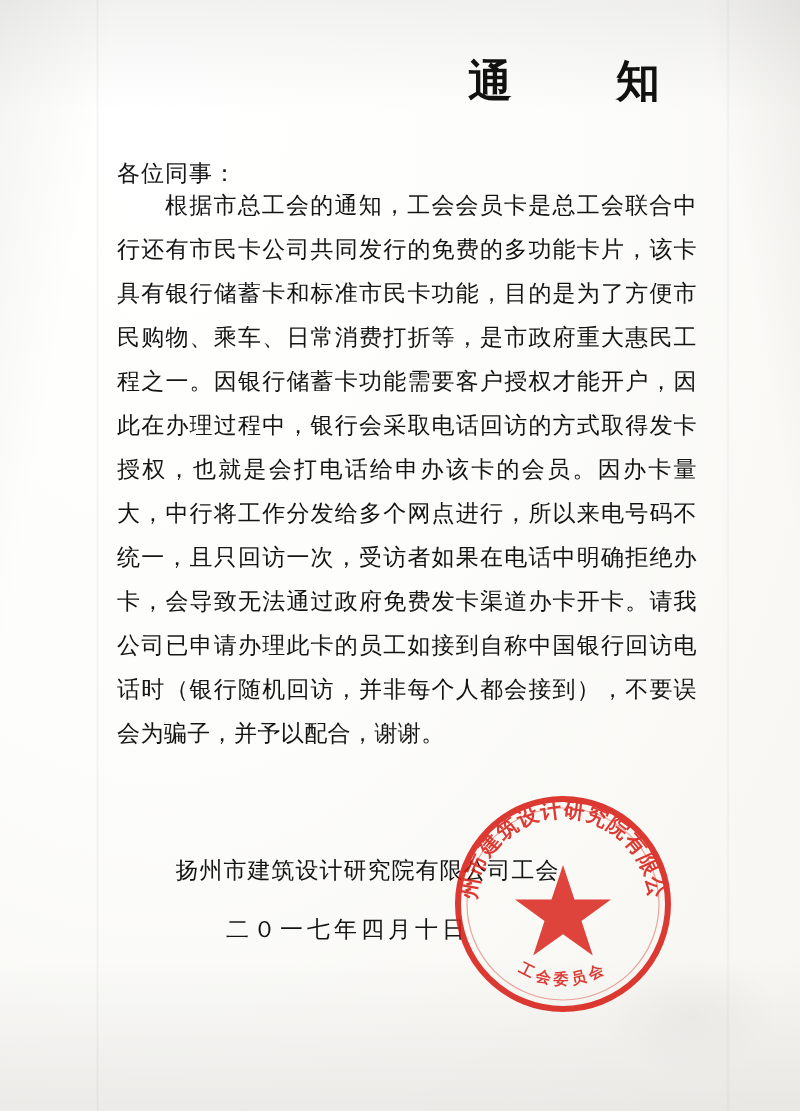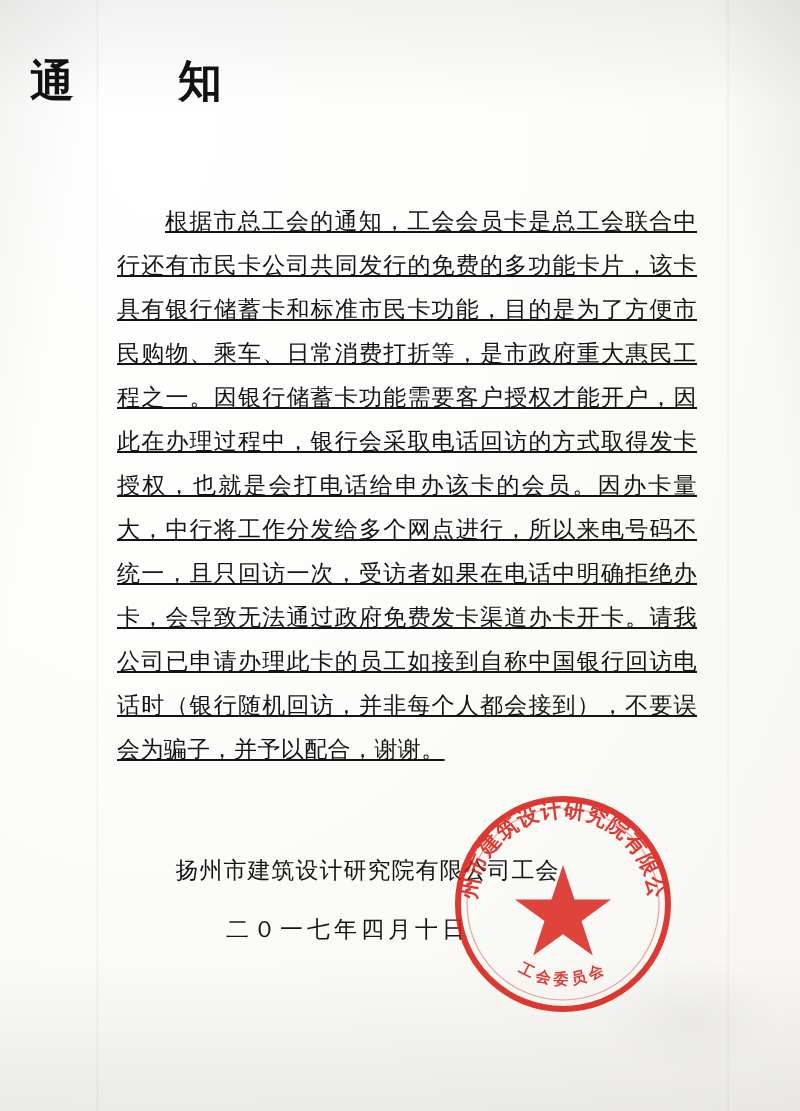--- a/index.html
+++ b/index.html
@@ -63,51 +63,51 @@
     height: 120px;
     background: radial-gradient(ellipse at center, rgba(0,0,0,0.035) 0%, rgba(0,0,0,0) 70%);
     pointer-events: none;
   }
 
   .doc-title {
     position: absolute;
     top: 52px;
     left: 0;
     width: 664px;
-    text-align: left;
+    text-align: right;
     font-family: "DejaVu Serif", "Liberation Serif", serif;
     font-size: 44px;
     font-weight: bold;
     letter-spacing: 30px;
     text-indent: 30px;
     color: #111111;
+    padding-left: 26px;
   }
 
   .salutation {
     position: absolute;
     top: 158px;
     left: 117px;
     font-size: 23px;
     color: #141414;
     letter-spacing: 1px;
   }
 
   .body-text {
     position: absolute;
-    top: 200px;
+    top: 184px;
     left: 117px;
     width: 580px;
     font-size: 23px;
     line-height: 44px;
     color: #141414;
     text-align: justify;
     text-justify: inter-ideograph;
     text-indent: 48px;
     letter-spacing: 0.4px;
-    text-decoration: underline;
   }
 
   .signature-block {
     position: absolute;
     top: 855px;
     left: 0;
     width: 735px;
     text-align: center;
     font-size: 23px;
     color: #141414;
@@ -153,20 +153,21 @@
 
 <div class="page">
 
   <div class="paper-shade"></div>
   <div class="paper-fold"></div>
   <div class="paper-fold2"></div>
   <div class="paper-smudge"></div>
 
   <div class="doc-title">通　知</div>
 
+  <div class="salutation">各位同事：</div>
 
   <div class="body-text">根据市总工会的通知，工会会员卡是总工会联合中行还有市民卡公司共同发行的免费的多功能卡片，该卡具有银行储蓄卡和标准市民卡功能，目的是为了方便市民购物、乘车、日常消费打折等，是市政府重大惠民工程之一。因银行储蓄卡功能需要客户授权才能开户，因此在办理过程中，银行会采取电话回访的方式取得发卡授权，也就是会打电话给申办该卡的会员。因办卡量大，中行将工作分发给多个网点进行，所以来电号码不统一，且只回访一次，受访者如果在电话中明确拒绝办卡，会导致无法通过政府免费发卡渠道办卡开卡。请我公司已申请办理此卡的员工如接到自称中国银行回访电话时（银行随机回访，并非每个人都会接到），不要误会为骗子，并予以配合，谢谢。</div>
 
   <div class="signature-block">
     <span class="sig-org">扬州市建筑设计研究院有限公司工会</span>
     <span class="sig-date">二０一七年四月十日</span>
   </div>
 
   <div class="seal">
     <svg width="222" height="222" viewBox="0 0 222 222" xmlns="http://www.w3.org/2000/svg">

